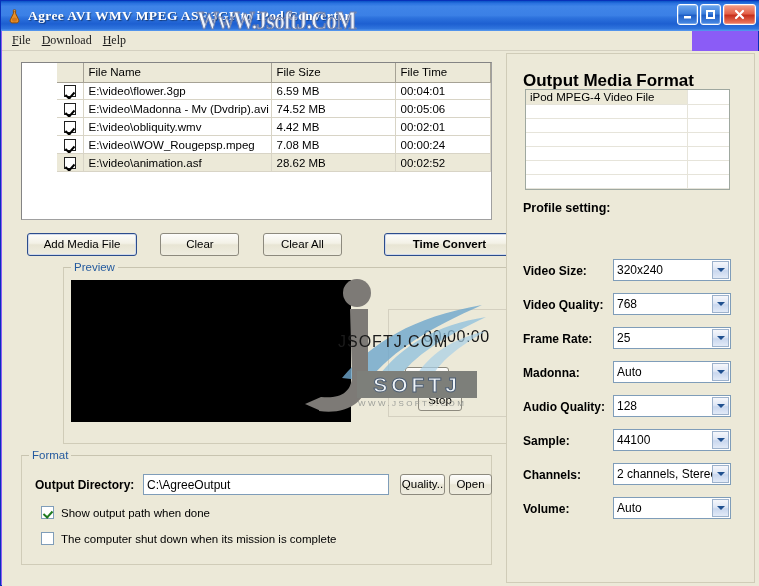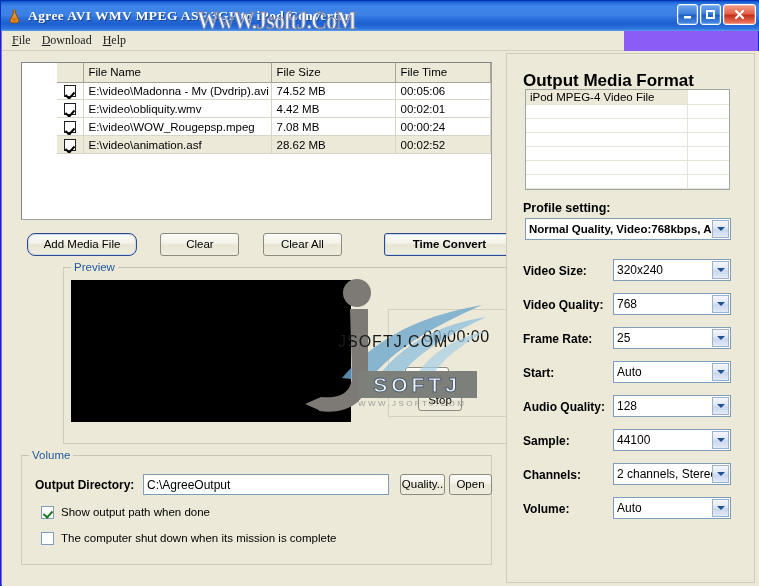--- a/index.html
+++ b/index.html
@@ -54,21 +54,21 @@
   }
   .wb.close {
     width: 33px;
     background: linear-gradient(to bottom,#f4a08a 0%,#e4624a 45%,#c7311d 55%,#ef7d63 100%);
   }
   .wb svg { display:block; }
 
   
   .menubar {
     position: absolute; left: 1px; top: 30px;
-    width: 622px; height: 20px;
+    width: 690px; height: 20px;
     background: #ece9d8;
     display: flex; align-items: center;
     padding-left: 7px;
     border-bottom: 1px solid #d4d0c0;
   }
   .menu-item {
     font-family: "Liberation Serif", serif;
     font-size: 12px; color: #1a1a1a;
     padding: 1px 8px 2px 3px;
     cursor: default;
@@ -139,21 +139,21 @@
     font-size: 11.5px; color: #000;
     text-align: center;
     padding: 0; line-height: 21px; height: 23px;
     cursor: default;
     font-family: "Liberation Sans", sans-serif;
   }
   .xpbtn.default {
     border: 1px solid #2b4c8c;
     box-shadow: 0 0 0 1px #cfd8ea inset;
   }
-  .btn-add { width: 110px; margin-right: 19px; border-radius: 8px; }
+  .btn-add { width: 110px; margin-right: 19px; }
   .btn-clear { width: 79px; margin-right: 19px; }
   .btn-clearall { width: 79px; margin-right: 38px; }
   .btn-start { width: 130px; font-weight: bold; }
 
   
   .gbox { position: absolute; border: 1px solid #d0ccb8; border-top-color:#c8c4b0; }
   .gbox > .gtitle {
     position: absolute; top: -7px; left: 7px;
     background: #ece9d8; padding: 0 3px;
     font-size: 11.5px; color: #245a9e;
@@ -192,21 +192,21 @@
     position: absolute; left: 121px; top: 18px;
     width: 246px; height: 21px;
     background: #fff; border: 1px solid #7f9db9;
     font-size: 12px; color: #000;
     padding: 0 3px; line-height: 19px;
     font-family: "Liberation Sans", sans-serif;
     outline: none;
   }
   .btn-browse { position: absolute; left: 378px; top: 18px; width: 45px; height: 21px; line-height:19px;}
   .btn-open   { position: absolute; left: 427px; top: 18px; width: 43px; height: 21px; line-height:19px;}
-  .ck-row { position: absolute; left: 19px; font-size: 11.5px; color: #000; display: flex; align-items: flex-start; }
+  .ck-row { position: absolute; left: 19px; font-size: 11.5px; color: #000; display: flex; align-items: center; }
   .ck-row.r1 { top: 50px; }
   .ck-row.r2 { top: 76px; }
   .ck-box {
     width: 13px; height: 13px; border: 1px solid #7f9db9;
     background: #fff; margin-right: 7px; position: relative; flex:0 0 auto;
   }
   .ck-box.on::after {
     content:""; position:absolute; left:3px; top:2px;
     width:4px; height:7px; border: solid #1f7a1f; border-width: 0 2px 2px 0;
     transform: rotate(42deg);
@@ -363,20 +363,26 @@
       <table class="filelist">
         <thead>
           <tr>
             <th class="cb"></th>
             <th style="width:188px">File Name</th>
             <th style="width:124px">File Size</th>
             <th>File Time</th>
           </tr>
         </thead>
         <tbody id="filelist-body">
+            <tr>
+              <td class="cb"><span class="chk"></span></td>
+              <td>E:\video\flower.3gp</td>
+              <td>6.59 MB</td>
+              <td>00:04:01</td>
+            </tr>
             <tr>
               <td class="cb"><span class="chk"></span></td>
               <td>E:\video\Madonna - Mv (Dvdrip).avi</td>
               <td>74.52 MB</td>
               <td>00:05:06</td>
             </tr>
             <tr>
               <td class="cb"><span class="chk"></span></td>
               <td>E:\video\obliquity.wmv</td>
               <td>4.42 MB</td>
@@ -411,21 +417,21 @@
       <div class="preview-ctrl">
         <div class="timer">00:00:00</div>
         <div class="ctrl-btns">
           <span class="xpbtn btn-sm">Start</span>
           <span class="xpbtn btn-sm">Stop</span>
         </div>
       </div>
     </div>
 
     <div class="gbox" id="setting-group">
-      <div class="gtitle">Volume</div>
+      <div class="gtitle">Format</div>
       <div class="lbl-outdir">Output Directory:</div>
       <input class="inp-outdir" type="text" value="C:\AgreeOutput" style="">
       <div class="xpbtn btn-browse">Quality..</div>
       <div class="xpbtn btn-open">Open</div>
 
       <div class="ck-row r1">
         <span class="ck-box on"></span>
         <span>Show output path when done</span>
       </div>
       <div class="ck-row r2">
@@ -466,42 +472,38 @@
               </tr>
               <tr>
                 <td class="c1"></td>
                 <td class="c2"></td>
               </tr>
             </tbody>
         </table>
       </div>
 
       <div class="rp-sub">Profile setting:</div>
-      <div class="combo" id="cb-profile">
-        <span>Normal Quality, Video:768kbps, A</span>
-        <span class="arrow"></span>
-      </div>
 
       <div id="profile-rows">
           <div class="setrow-label" style="left: 16px; top: 210px;">Video Size:</div>
           <div class="combo setrow-combo" style="top: 205px;">
             <span>320x240</span>
             <span class="arrow"></span>
           </div>
           <div class="setrow-label" style="left: 16px; top: 244px;">Video Quality:</div>
           <div class="combo setrow-combo" style="top: 239px;">
             <span>768</span>
             <span class="arrow"></span>
           </div>
           <div class="setrow-label" style="left: 16px; top: 278px;">Frame Rate:</div>
           <div class="combo setrow-combo" style="top: 273px;">
             <span>25</span>
             <span class="arrow"></span>
           </div>
-          <div class="setrow-label" style="left: 16px; top: 312px;">Start:</div>
+          <div class="setrow-label" style="left: 16px; top: 312px;">Madonna:</div>
           <div class="combo setrow-combo" style="top: 307px;">
             <span>Auto</span>
             <span class="arrow"></span>
           </div>
           <div class="setrow-label" style="left: 16px; top: 346px;">Audio Quality:</div>
           <div class="combo setrow-combo" style="top: 341px;">
             <span>128</span>
             <span class="arrow"></span>
           </div>
           <div class="setrow-label" style="left: 16px; top: 380px;">Sample:</div>

